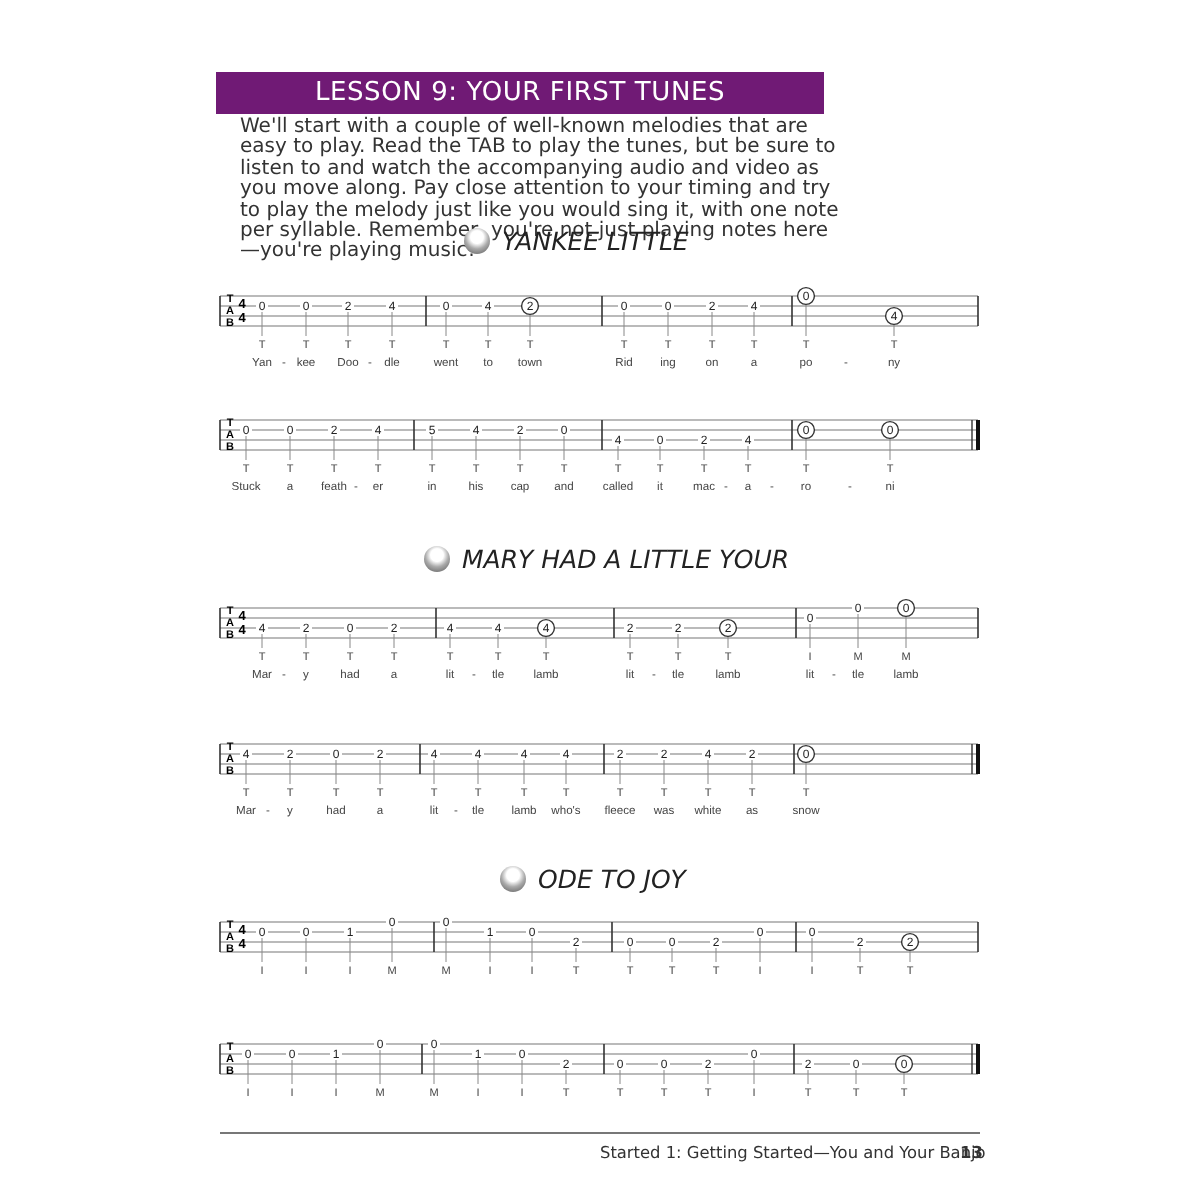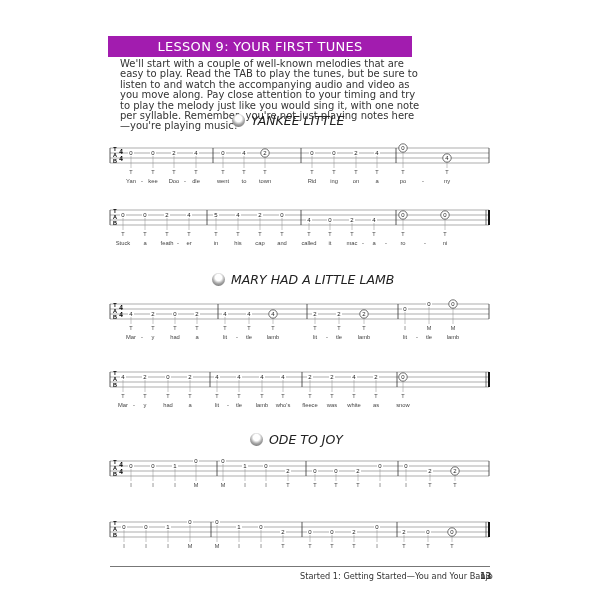--- a/index.html
+++ b/index.html
@@ -1,17 +1,17 @@
 <!DOCTYPE html>
 <html><head>
 <meta charset="utf-8">
 <style>
   html,body{margin:0;padding:0;background:#fff;}
   body{width:600px;height:600px;position:relative;overflow:hidden;font-family:"Liberation Sans",sans-serif;color:#222;}
-  .header-bar{position:absolute;left:108px;top:36px;width:304px;height:21px;background:#a21caf;color:#fff;
+  .header-bar{position:absolute;left:108px;top:36px;width:304px;height:21px;background:#701a75;color:#fff;
     font-family:"DejaVu Sans",sans-serif;font-size:13px;line-height:21px;text-align:center;letter-spacing:0.3px;}
   .intro{position:absolute;left:120px;top:59px;width:300px;font-family:"DejaVu Sans",sans-serif;font-size:10px;line-height:10.4px;color:#333;}
   .song-title{position:absolute;font-family:"DejaVu Sans",sans-serif;font-style:italic;font-size:12.5px;color:#222;display:flex;align-items:center;gap:6px;}
   .audio-icon{width:13px;height:13px;border-radius:50%;background:radial-gradient(circle at 50% 35%,#fff 0 30%,#aaa 55%,#555 100%);display:inline-block;}
   svg.tab{position:absolute;left:0;top:0;}
   .footer-line{position:absolute;left:110px;top:566px;width:380px;height:1px;background:#777;}
   .footer{position:absolute;left:300px;top:571px;font-family:"DejaVu Sans",sans-serif;font-size:8.2px;color:#333;}
   .page-num{position:absolute;left:480px;top:571px;font-family:"DejaVu Sans",sans-serif;font-size:8.2px;font-weight:bold;color:#333;}
 </style>
 </head>
@@ -19,21 +19,21 @@
 
 <div class="header-bar">LESSON 9: YOUR FIRST TUNES</div>
 <div class="intro">We'll start with a couple of well-known melodies that are easy to play. Read the TAB to play the tunes, but be sure to listen to and watch the accompanying audio and video as you move along. Pay close attention to your timing and try to play the melody just like you would sing it, with one note per syllable. Remember, you're not just playing notes here—you're playing music!</div>
 
 <div class="song-title" id="title-0" style="left: 232px; top: 113px;">
   <span class="audio-icon"></span>
   <span>YANKEE LITTLE</span>
 </div>
 <div class="song-title" id="title-1" style="left: 212px; top: 272px;">
   <span class="audio-icon"></span>
-  <span>MARY HAD A LITTLE LAMB</span>
+  <span>MARY HAD A LITTLE YOUR</span>
 </div>
 <div class="song-title" id="title-2" style="left: 250px; top: 432px;">
   <span class="audio-icon"></span>
   <span>ODE TO JOY</span>
 </div>
 
 <svg class="tab" id="tab-svg" width="600" height="600">
     <line x1="110" x2="489" y1="148" y2="148" stroke="#777777" stroke-width="0.6"></line>
     <line x1="110" x2="489" y1="153" y2="153" stroke="#777777" stroke-width="0.6"></line>
     <line x1="110" x2="489" y1="158" y2="158" stroke="#777777" stroke-width="0.6"></line>

